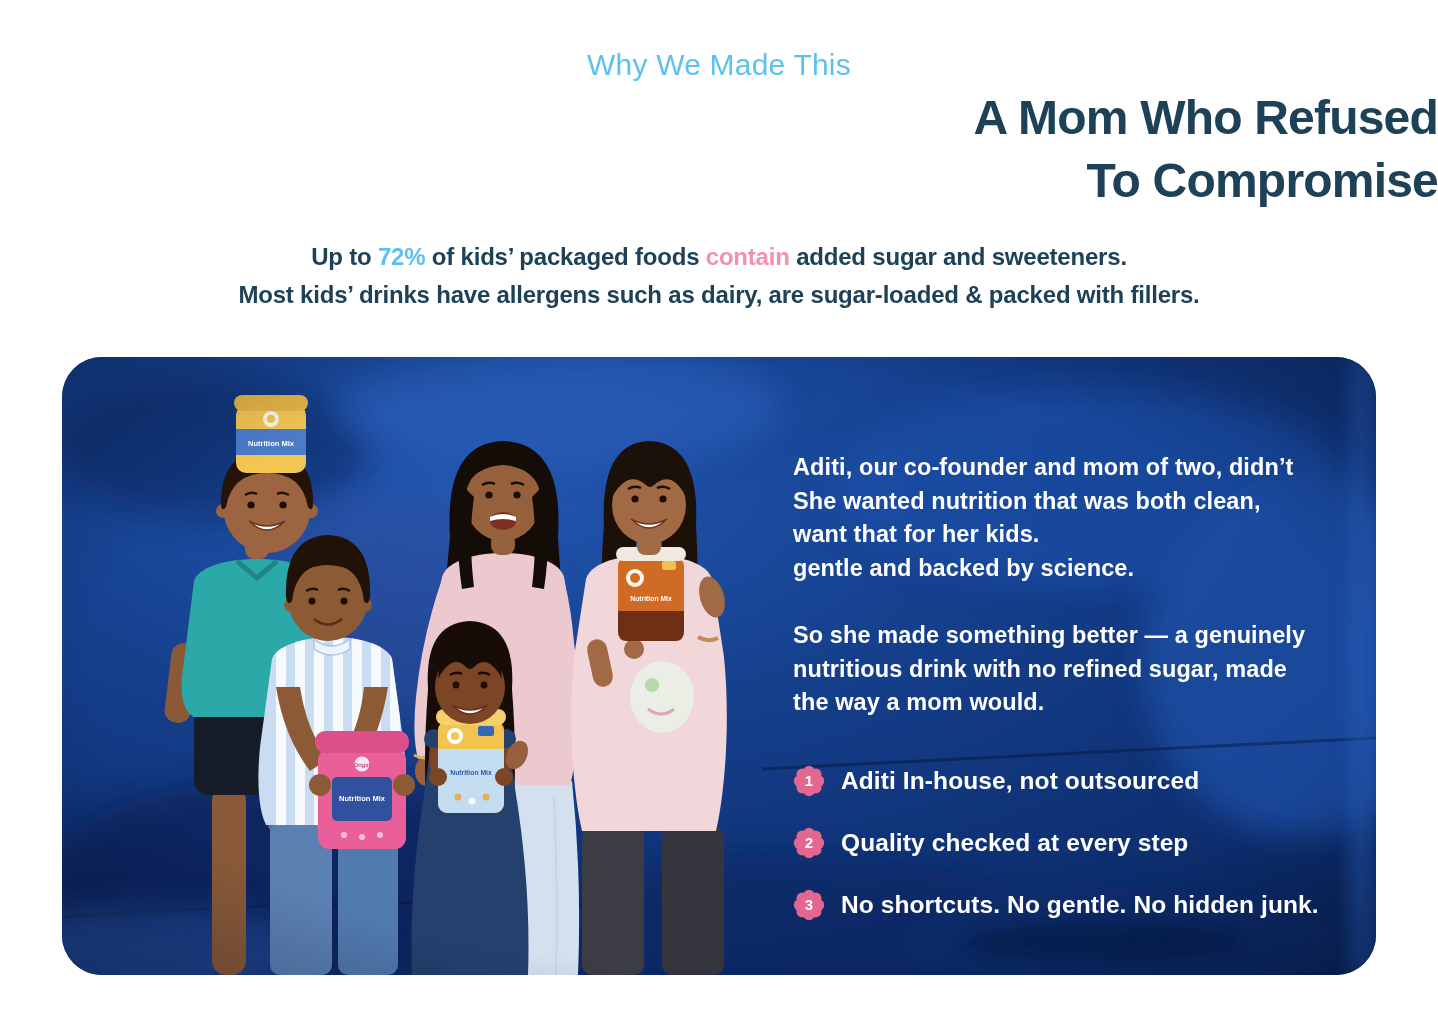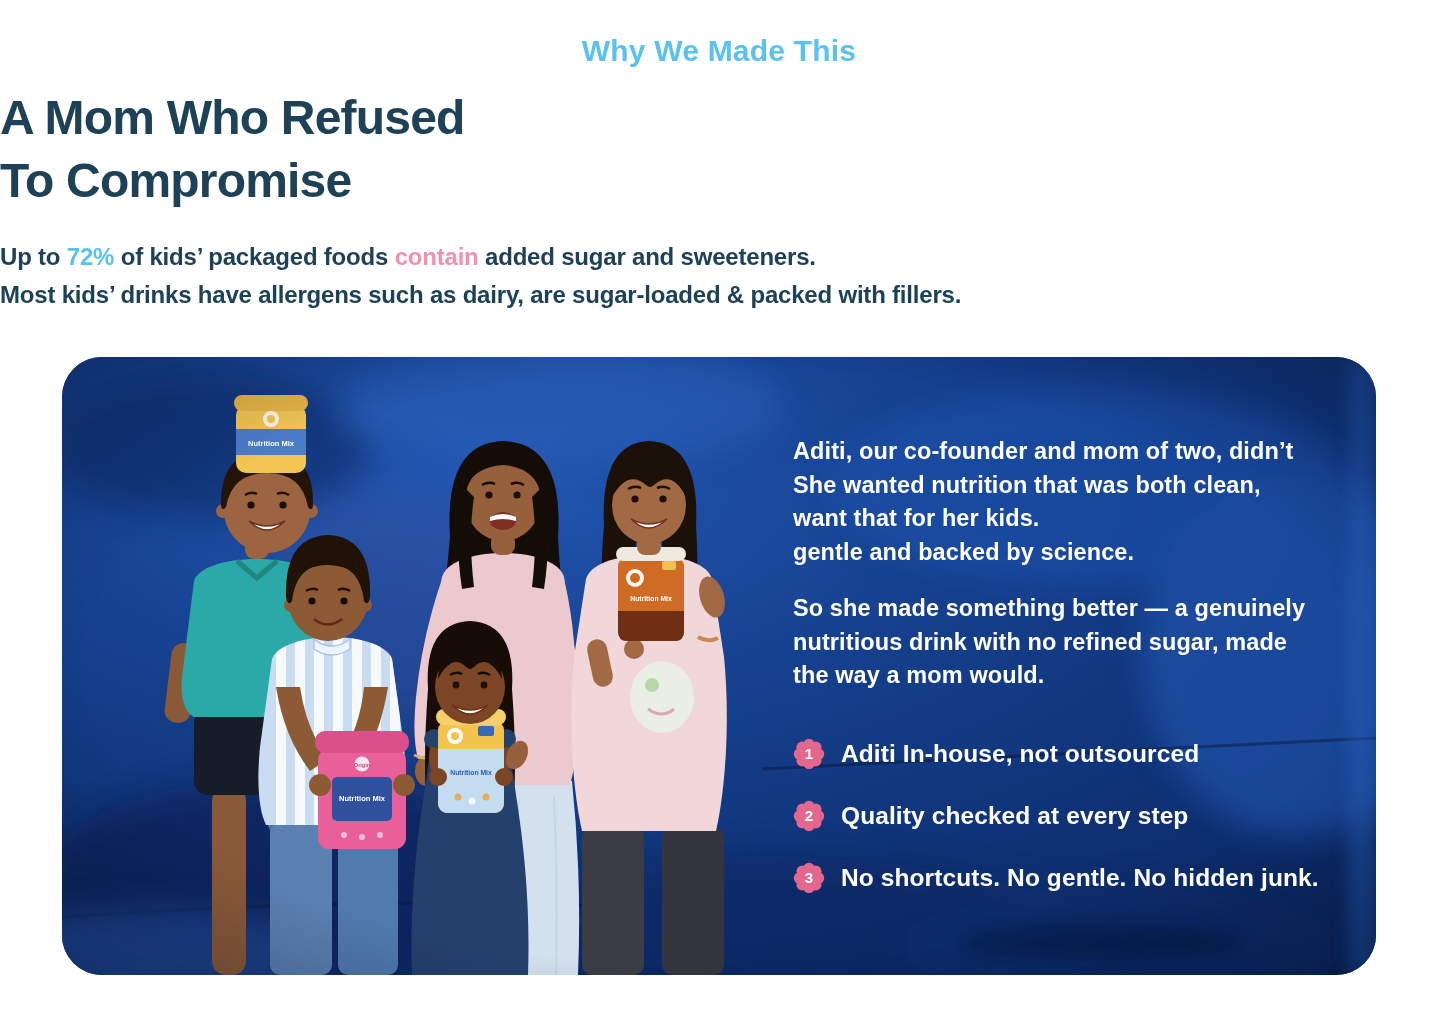--- a/index.html
+++ b/index.html
@@ -3,47 +3,47 @@
 <meta charset="utf-8">
 <style>
   html,body{margin:0;padding:0;background:#ffffff;}
   .canvas{
     position:relative;width:1438px;height:1019px;margin:0 auto;
     background:#ffffff;overflow:hidden;
     font-family:"Liberation Sans","DejaVu Sans",sans-serif;
   }
   
   .eyebrow{
-    position:absolute;top:34px;left:0;width:100%;text-align:center;
-    font-size:30px;font-weight:700;color:#5bc1f0;letter-spacing:0.2px;
+    position:absolute;top:48px;left:0;width:100%;text-align:center;
+    font-size:30px;font-weight:400;color:#5bc1f0;letter-spacing:0.2px;
   }
   .title{
-    position:absolute;top:86px;left:0;width:100%;text-align:left;
+    position:absolute;top:86px;left:0;width:100%;text-align:right;
     font-size:48px;line-height:63px;font-weight:800;color:#1d4157;
     letter-spacing:-0.8px;
   }
   .intro{
-    position:absolute;top:238px;left:0;width:100%;
+    position:absolute;top:238px;left:0;width:100%;text-align:center;
     font-size:24px;line-height:38px;font-weight:700;color:#1d4157;
     letter-spacing:-0.2px;
   }
   .t-blue{color:#5bc1f0;}
   .t-pink{color:#f290ae;}
   
   .story-card{
     position:absolute;left:62px;top:357px;width:1314px;height:618px;
     border-radius:40px;overflow:hidden;background:#11337a;
   }
   .photo-svg{position:absolute;inset:0;width:100%;height:100%;display:block;}
   .photo-svg text{font-family:"Liberation Sans","DejaVu Sans",sans-serif;font-weight:bold;}
   .story-text{
     position:absolute;left:731px;top:78px;width:530px;color:#ffffff;
   }
-  .para{font-size:23.5px;line-height:33.5px;font-weight:700;letter-spacing:0.1px;}
-  .para.second{margin-top:23px;}
+  .para{font-size:23.5px;line-height:33.5px;font-weight:700;letter-spacing:0.1px;margin-top:16px;}
+  .para.second{margin-top:34px;}
   .bullets{margin-top:44px;}
   .bullet-row{display:flex;align-items:center;gap:16px;margin-bottom:28px;height:34px;}
   .badge{position:relative;width:32px;height:32px;flex:0 0 auto;}
   .badge svg{position:absolute;inset:0;width:100%;height:100%;}
   .badge-num{
     position:absolute;inset:0;display:flex;align-items:center;justify-content:center;
     color:#ffffff;font-size:15px;font-weight:bold;
   }
   .bullet-label{font-size:24.5px;font-weight:bold;letter-spacing:0.1px;}
 </style>

